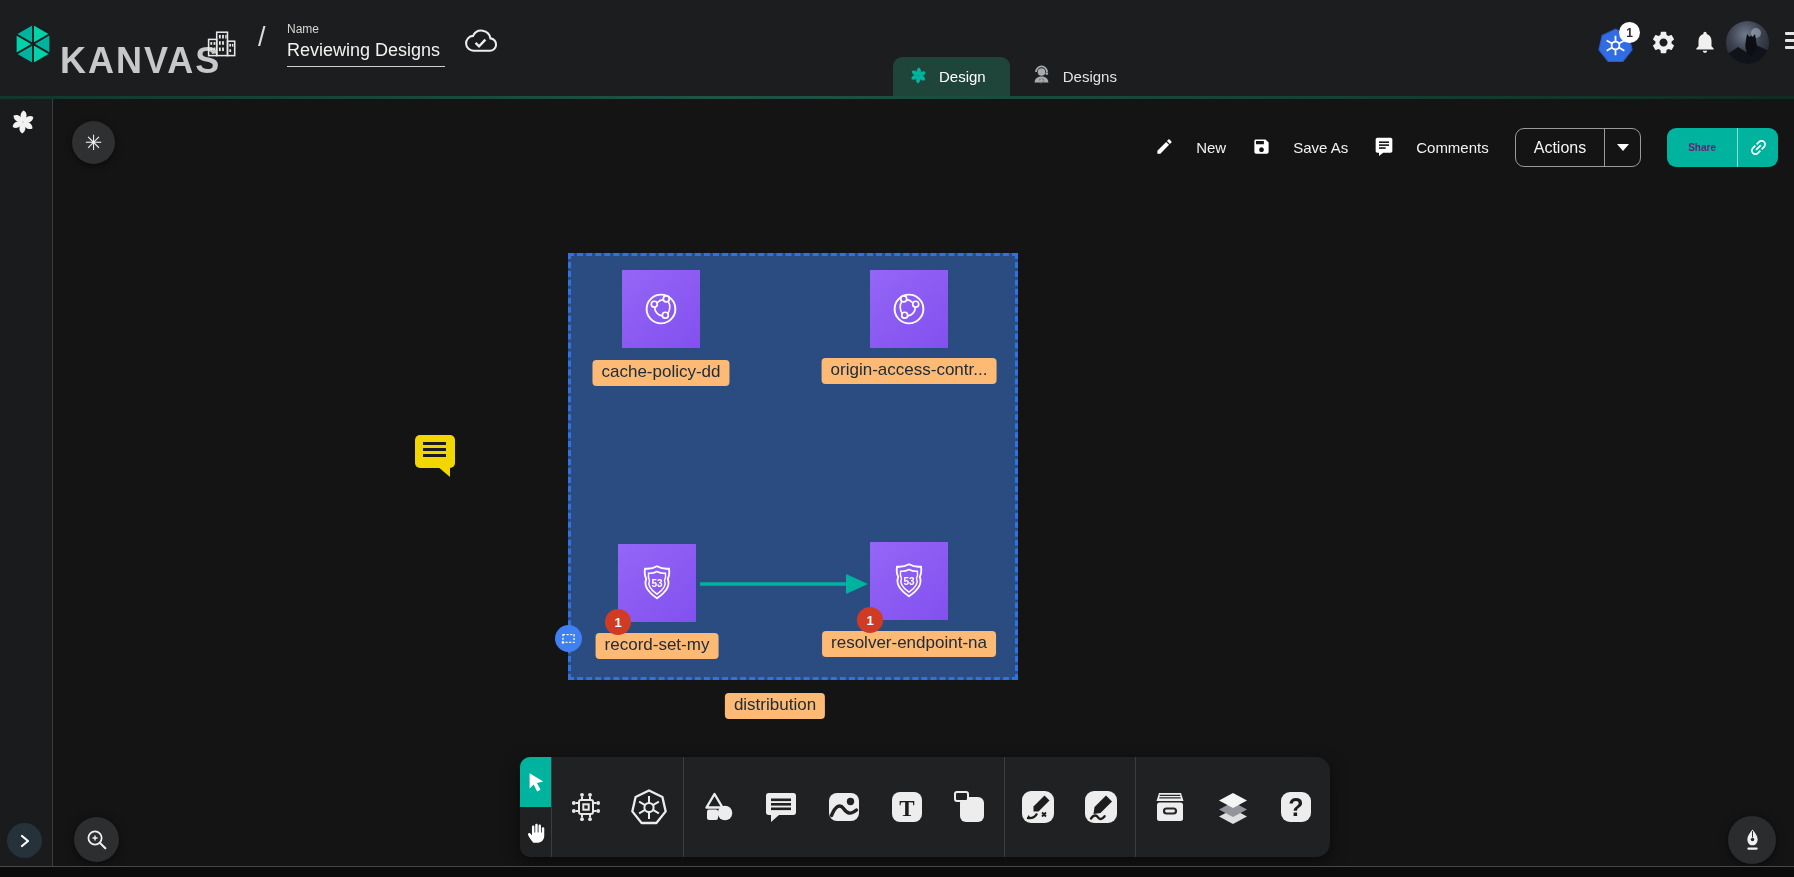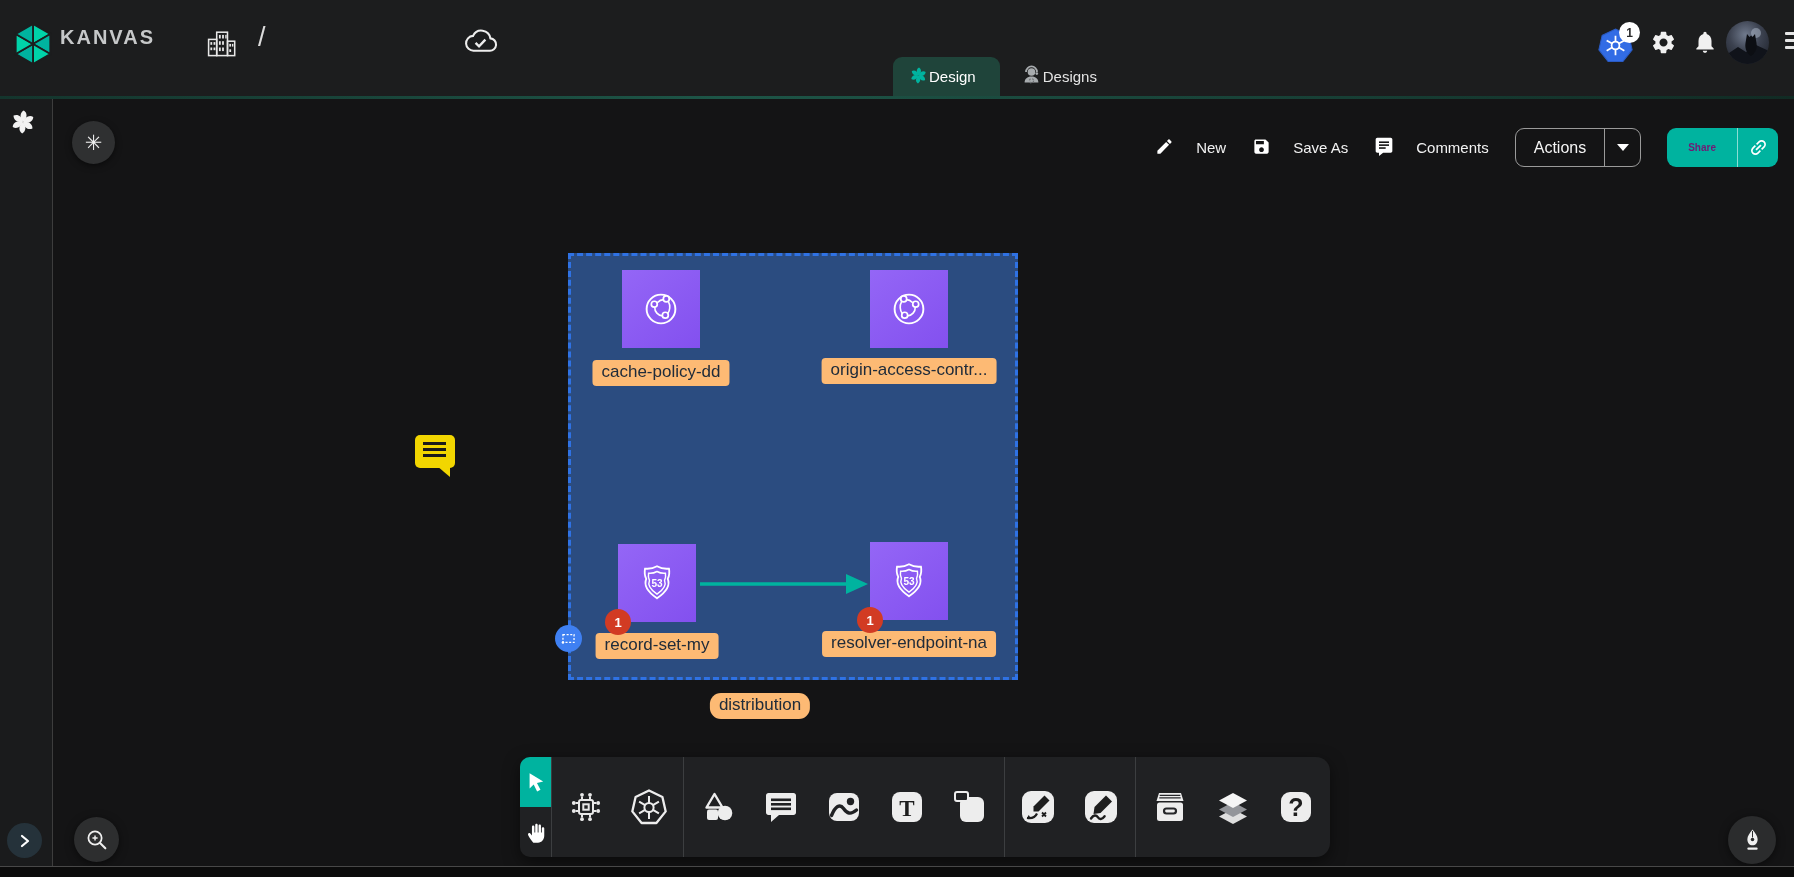--- a/index.html
+++ b/index.html
@@ -5,34 +5,34 @@
   * { margin:0; padding:0; box-sizing:border-box; }
   html,body { width:1794px; height:877px; overflow:hidden; background:#0a0a0a;
               font-family:"Liberation Sans", sans-serif; }
   .app { position:relative; width:1794px; height:877px; background:#141415; }
 
   
   .header { position:absolute; left:0; top:0; width:1794px; height:96px; background:#1c1d1e; }
   .accent-line { position:absolute; left:0; top:96px; width:1794px; height:3px;
                  background:linear-gradient(90deg,#14352d,#1d5547 40%,#173f35 75%,#112b24); }
   .logo-hex { position:absolute; left:13px; top:22px; }
-  .brand { position:absolute; left:60px; top:26px; font-size:20px; font-weight:bold;
+  .brand { position:absolute; left:60px; top:40px; font-size:36px; font-weight:bold;
            color:#c6c8c9; letter-spacing:2px; }
   .hbtn { background:none; border:none; cursor:pointer; position:absolute; }
   .building { left:205px; top:26px; }
   .slash { position:absolute; left:258px; top:22px; font-size:27px; color:#dcdcdc; font-weight:300; }
   .name-group { position:absolute; left:287px; top:22px; }
   .name-label { font-size:12px; color:#d6d6d6; display:block; margin-bottom:2px; }
   .name-input { background:transparent; border:none; border-bottom:1px solid #cfcfcf;
                 color:#f2f2f2; font-size:18px; width:158px; padding:2px 0 5px;
                 font-family:"Liberation Sans", sans-serif; outline:none; }
   .cloud { left:462px; top:27px; }
 
   .tabs { position:absolute; left:893px; bottom:0; display:flex; align-items:flex-end; }
-  .tab { height:39px; display:flex; align-items:center; padding:0 20px;
+  .tab { height:39px; display:flex; align-items:center; gap:10px; padding:0 20px;
          color:#e3e3e3; font-size:15px; cursor:pointer; border:none; background:none; }
   .tab.active { background:#1f443a; border-radius:9px 9px 0 0; color:#ffffff; padding:0 24px 0 15px; }
 
   .k8s-wrap { left:1597px; top:27px; }
   .k8s-badge { position:absolute; left:1619px; top:22px; width:21px; height:21px; border-radius:50%;
                background:#ffffff; color:#2b2b2b; font-size:12px; font-weight:bold;
                display:flex; align-items:center; justify-content:center; }
   .gear { left:1650px; top:29px; }
   .bell { left:1692px; top:28px; }
   .avatar { position:absolute; left:1726px; top:21px; width:43px; height:43px; border-radius:50%;
@@ -95,21 +95,21 @@
   .nlabel { position:absolute; transform:translateX(-50%); }
   .l1{left:90px;top:104px} .l2{left:338px;top:102px} .l3{left:86px;top:377px} .l4{left:338px;top:375px}
   .nbadge { position:absolute; width:26px; height:26px; border-radius:50%; background:#d23b23;
             color:#fff; font-size:13px; font-weight:bold; display:flex; align-items:center;
             justify-content:center; cursor:pointer; border:none; }
   .b3{left:34px;top:353px} .b4{left:286px;top:351px}
   .edge-svg { position:absolute; left:125px; top:313px; cursor:pointer; }
   .handle { position:absolute; left:-16px; top:369px; width:27px; height:27px; border-radius:50%;
             background:#3f80f2; border:none; cursor:pointer; display:flex; align-items:center;
             justify-content:center; }
-  .group-label { position:absolute; left:706px; top:594px; transform:translateX(-50%); cursor:pointer;border-radius:11px; }
+  .group-label { position:absolute; left:721px; top:594px; transform:translateX(-50%); cursor:pointer; }
 
   
   .dock { position:absolute; left:466px; top:658px; width:810px; height:100px; background:#202123;
           border-radius:10px 14px 14px 10px; display:flex; align-items:stretch;
           box-shadow:0 5px 16px rgba(0,0,0,.5); }
   .tool-col { width:47px; display:flex; flex-direction:column; }
   .tool-cell { flex:1; display:flex; align-items:center; justify-content:center;
                background:none; border:none; cursor:pointer; }
   .tool-cell.selected { background:#00b39f; border-radius:10px 0 0 0; }
   .dock-div { width:1px; background:#3c3e40; }
@@ -165,20 +165,24 @@
             <rect x="19" y="23" width="2" height="4"></rect>
           <rect x="27" y="19" width="2" height="3"></rect>
             <rect x="30" y="19" width="1.5" height="3"></rect>
           <rect x="27" y="25" width="2" height="3"></rect>
         </g>
       </svg>
     </button>
 
     <span class="slash">/</span>
 
+    <div class="name-group">
+      <span class="name-label">Name</span>
+      <input class="name-input" type="text" value="Reviewing Designs" style="">
+    </div>
 
     <button class="hbtn cloud">
       <svg width="36" height="28" viewBox="0 0 26 20">
         <path d="M20.5 8.1A6.6 6.6 0 0 0 8 6.3 5.3 5.3 0 0 0 8.6 17h11.2a4.4 4.4 0 0 0 .7-8.9z" fill="none" stroke="#ededed" stroke-width="1.5"></path>
         <path d="M9.8 11.3l2.5 2.5 4.6-4.8" stroke="#ededed" stroke-width="1.7" fill="none"></path>
       </svg>
     </button>
 
     <div class="tabs">
       <button class="tab active">

